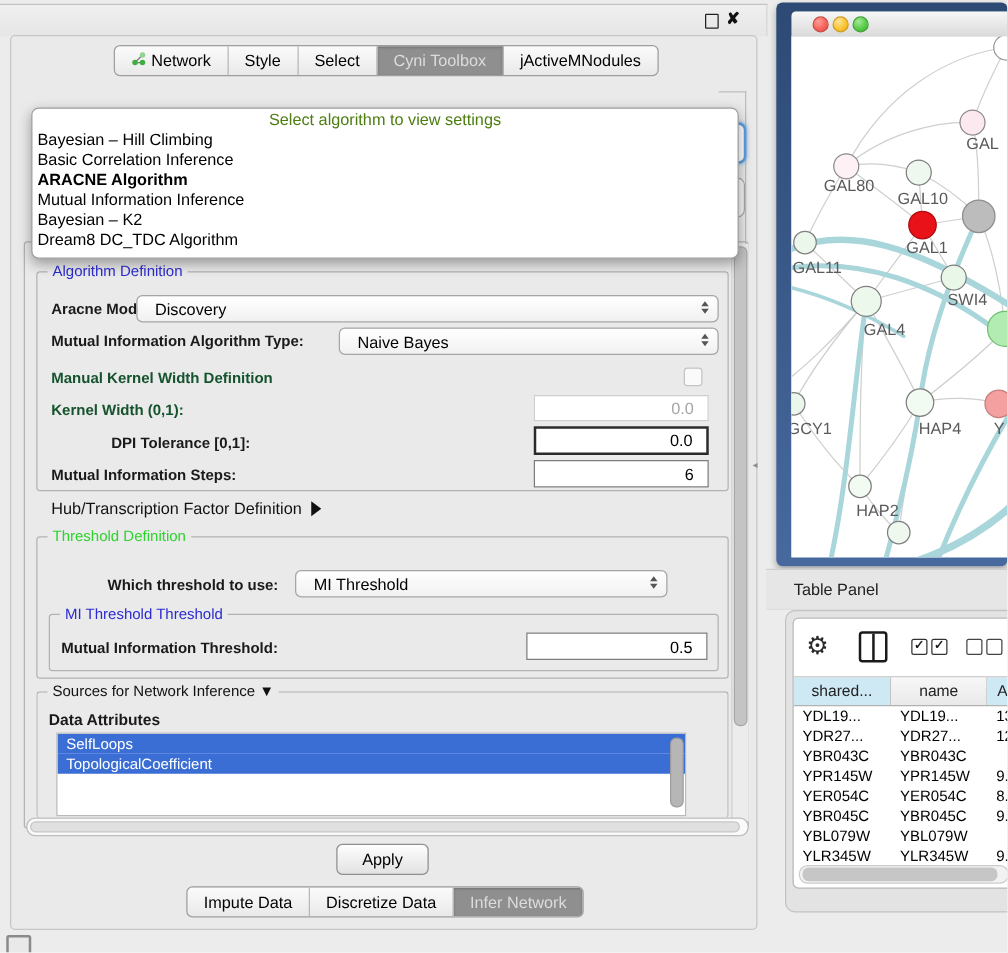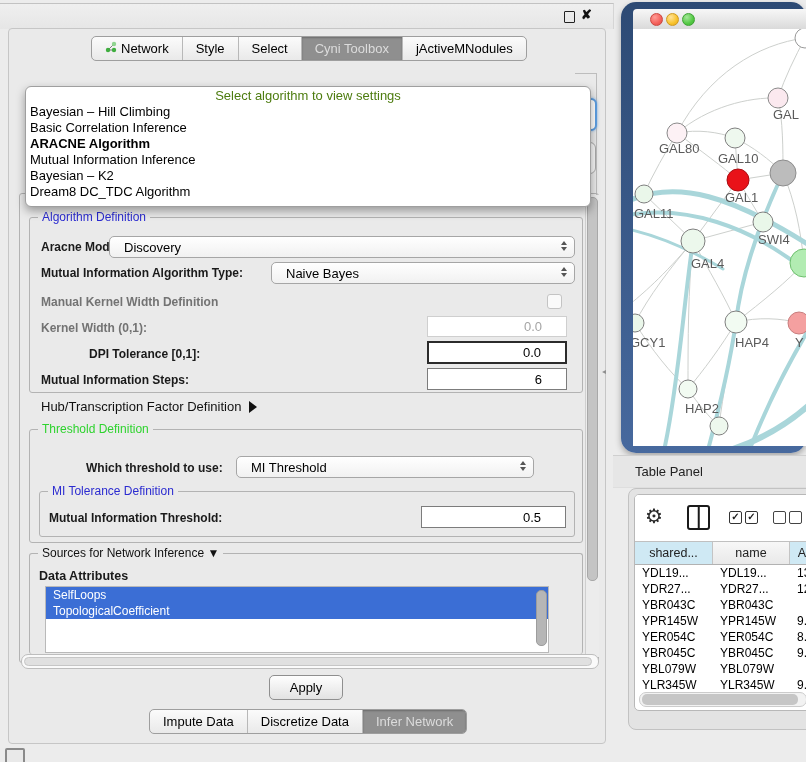--- a/index.html
+++ b/index.html
@@ -24,32 +24,32 @@
   .tab:last-child{border-right:none;}
   .tab.sel{background:#8f8f8f;color:#dcdcdc;box-shadow:inset 0 1px 2px rgba(0,0,0,.25);}
 
   
   .group{position:absolute;border:1px solid #b3b3b3;border-radius:3px;}
   .legend{position:absolute;top:-8px;left:8px;background:#eaeaea;padding:0 4px;font-size:12px;color:#111;white-space:nowrap;}
   .legend.blue{color:#2b2bd0;}
   .legend.green{color:#2ed32e;}
 
   .flabel{position:absolute;font-size:12px;font-weight:bold;color:#1a1a1a;white-space:nowrap;}
-  .flabel.dis{color:#737373;}
+  .flabel.dis{color:#14532d;}
 
   .combo{position:absolute;height:22px;background:linear-gradient(#ffffff,#f1f1f1);
     border:1px solid #a6a6a6;border-radius:5px;font-size:13px;color:#000;
     display:flex;align-items:center;padding-left:14px;box-sizing:border-box;}
   .combo .stepper{position:absolute;right:7px;top:4px;display:flex;flex-direction:column;gap:2px;}
   .combo .stepper i{width:0;height:0;border-left:3.5px solid transparent;border-right:3.5px solid transparent;}
   .combo .stepper i.up{border-bottom:4px solid #555;}
   .combo .stepper i.dn{border-top:4px solid #555;}
 
   .numfield{position:absolute;background:#fff;font-size:13px;color:#000;text-align:right;
-    padding:0 24px;box-sizing:border-box;display:flex;align-items:center;justify-content:flex-end;}
+    padding:0 11px;box-sizing:border-box;display:flex;align-items:center;justify-content:flex-end;}
   .numfield.dis{border:1px solid #cfcfcf;color:#a5a5a5;}
   .numfield.focus{border:2px solid #2b2b2b;}
   .numfield.plain{border:1px solid #7c7c7c;}
 
   .checkbox{position:absolute;width:13px;height:13px;border:1px solid #c4c4c4;border-radius:3px;background:#fafafa;}
 
   .hub-row{position:absolute;font-size:13px;color:#111;white-space:nowrap;}
   .tri-right{display:inline-block;width:0;height:0;border-top:6px solid transparent;
     border-bottom:6px solid transparent;border-left:8px solid #111;margin-left:8px;vertical-align:-2px;}
 
@@ -77,21 +77,21 @@
   .dropdown{position:absolute;left:16px;top:57px;width:564px;height:119px;background:#fff;
     border:1px solid #9f9f9f;border-radius:6px;box-shadow:0 4px 10px rgba(0,0,0,.35);z-index:20;}
   .dd-placeholder{height:17px;line-height:17px;text-align:center;color:#4d7c0f;font-size:13px;}
   .dd-item{height:16px;line-height:16px;font-size:13px;color:#000;padding-left:4px;white-space:nowrap;}
   .dd-item.bold{font-weight:bold;}
 
   
   .splitter-mark{left:602px;top:368px;width:6px;height:8px;color:#8f8f8f;font-size:8px;line-height:8px;}
 
   
-  .net-frame{left:621px;top:2px;width:185px;height:451px;border-radius:15px;
+  .net-frame{left:621px;top:2px;width:185px;height:451px;border-radius:5px;
     background:linear-gradient(#2d4a74,#47699e);box-shadow:0 3px 6px rgba(0,0,0,.3);}
   .net-titlebar{position:absolute;left:12px;top:7px;right:0;height:20px;
     background:linear-gradient(#f7f7f7,#dadada);border-bottom:1px solid #b4b4b4;border-top-left-radius:4px;}
   .tl{position:absolute;top:4px;width:11px;height:11px;border-radius:50%;}
   .tl.red{left:17px;background:radial-gradient(circle at 35% 30%,#ff9d96,#f4605a 60%,#d94b43);border:0.5px solid #ca4840;}
   .tl.yellow{left:33px;background:radial-gradient(circle at 35% 30%,#ffe29a,#f8c32c 60%,#dfa321);border:0.5px solid #cf9a1f;}
   .tl.green{left:49px;background:radial-gradient(circle at 35% 30%,#a5e79a,#54c944 60%,#3fae34);border:0.5px solid #3da233;}
   .net-canvas{position:absolute;left:12px;top:27px;right:0;height:417px;background:#fff;overflow:hidden;}
   .net-canvas svg{display:block;}
   .net-canvas text{font-family:"Liberation Sans",sans-serif;font-size:13px;fill:#5a5a5a;}
@@ -224,21 +224,21 @@
     <span class="flabel" style="left:77px;top:432px;">Which threshold to use:</span>
     <div class="combo" style="left:227px;top:427px;width:298px;">
       <span>MI Threshold</span>
       <span class="stepper">
           <i class="up"></i>
           <i class="dn"></i>
         </span>
     </div>
 
     <div class="group" style="left:30px;top:462px;width:534px;height:44px;">
-      <span class="legend blue">MI Tolerance Definition</span>
+      <span class="legend blue">MI Threshold Threshold</span>
     </div>
     <span class="flabel" style="left:40px;top:482px;">Mutual Information Threshold:</span>
     <div class="numfield plain" style="left:412px;top:477px;width:145px;height:22px;background:#fff;">
       <span>0.5</span>
     </div>
 
     <div class="group" style="left:20px;top:524px;width:552px;height:100px;border-bottom:none;">
       <span class="legend"><span>Sources for Network Inference</span> <span>▼</span></span>
     </div>
     <span class="flabel" style="left:30px;top:540px;font-size:12.5px;">Data Attributes</span>

